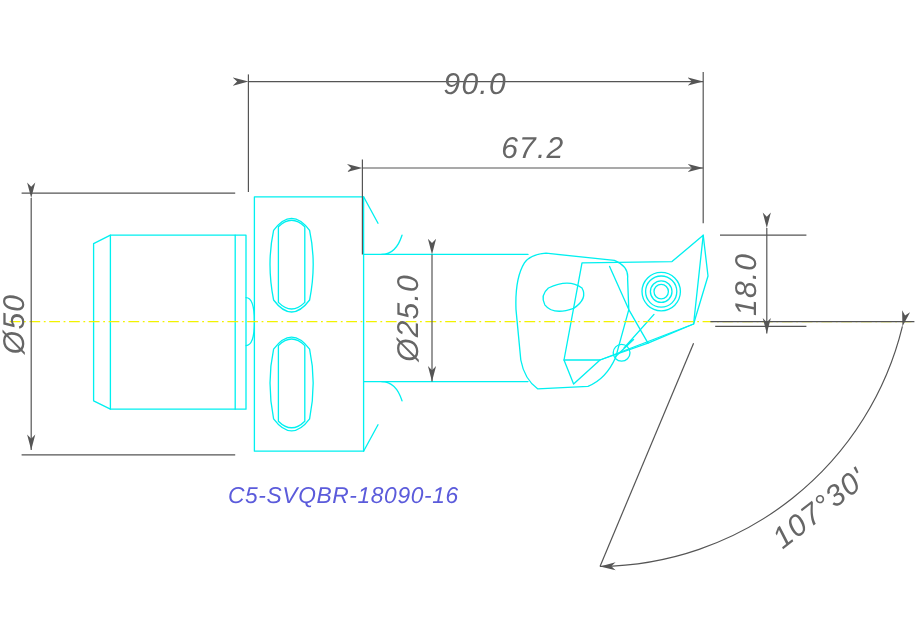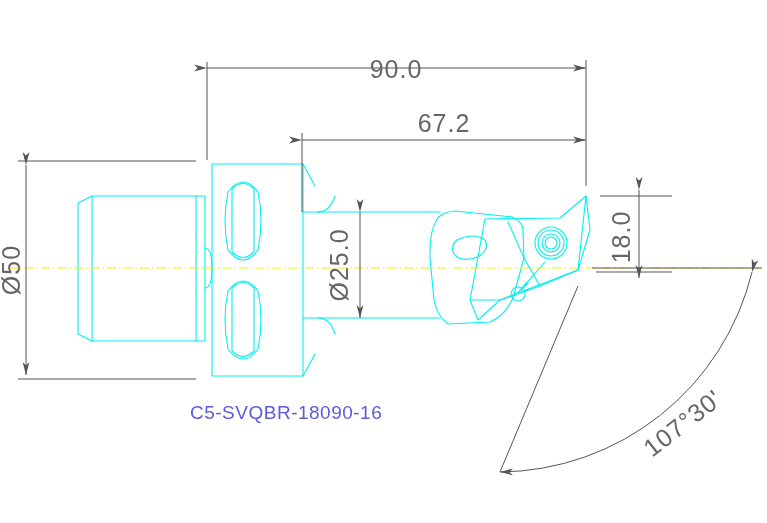--- a/index.html
+++ b/index.html
@@ -11,20 +11,21 @@
     width: 767px;
     height: 523px;
     font-family: "Liberation Sans", sans-serif;
     overflow: hidden;
   }
   #drawing-canvas {
     position: relative;
     width: 767px;
     height: 523px;
     background: #ffffff;
+    font-style: italic;
   }
   svg.cad {
     position: absolute;
     top: 0;
     left: 0;
     width: 767px;
     height: 523px;
     display: block;
   }
   .dim-line, .ext-line, .dim-arc {

